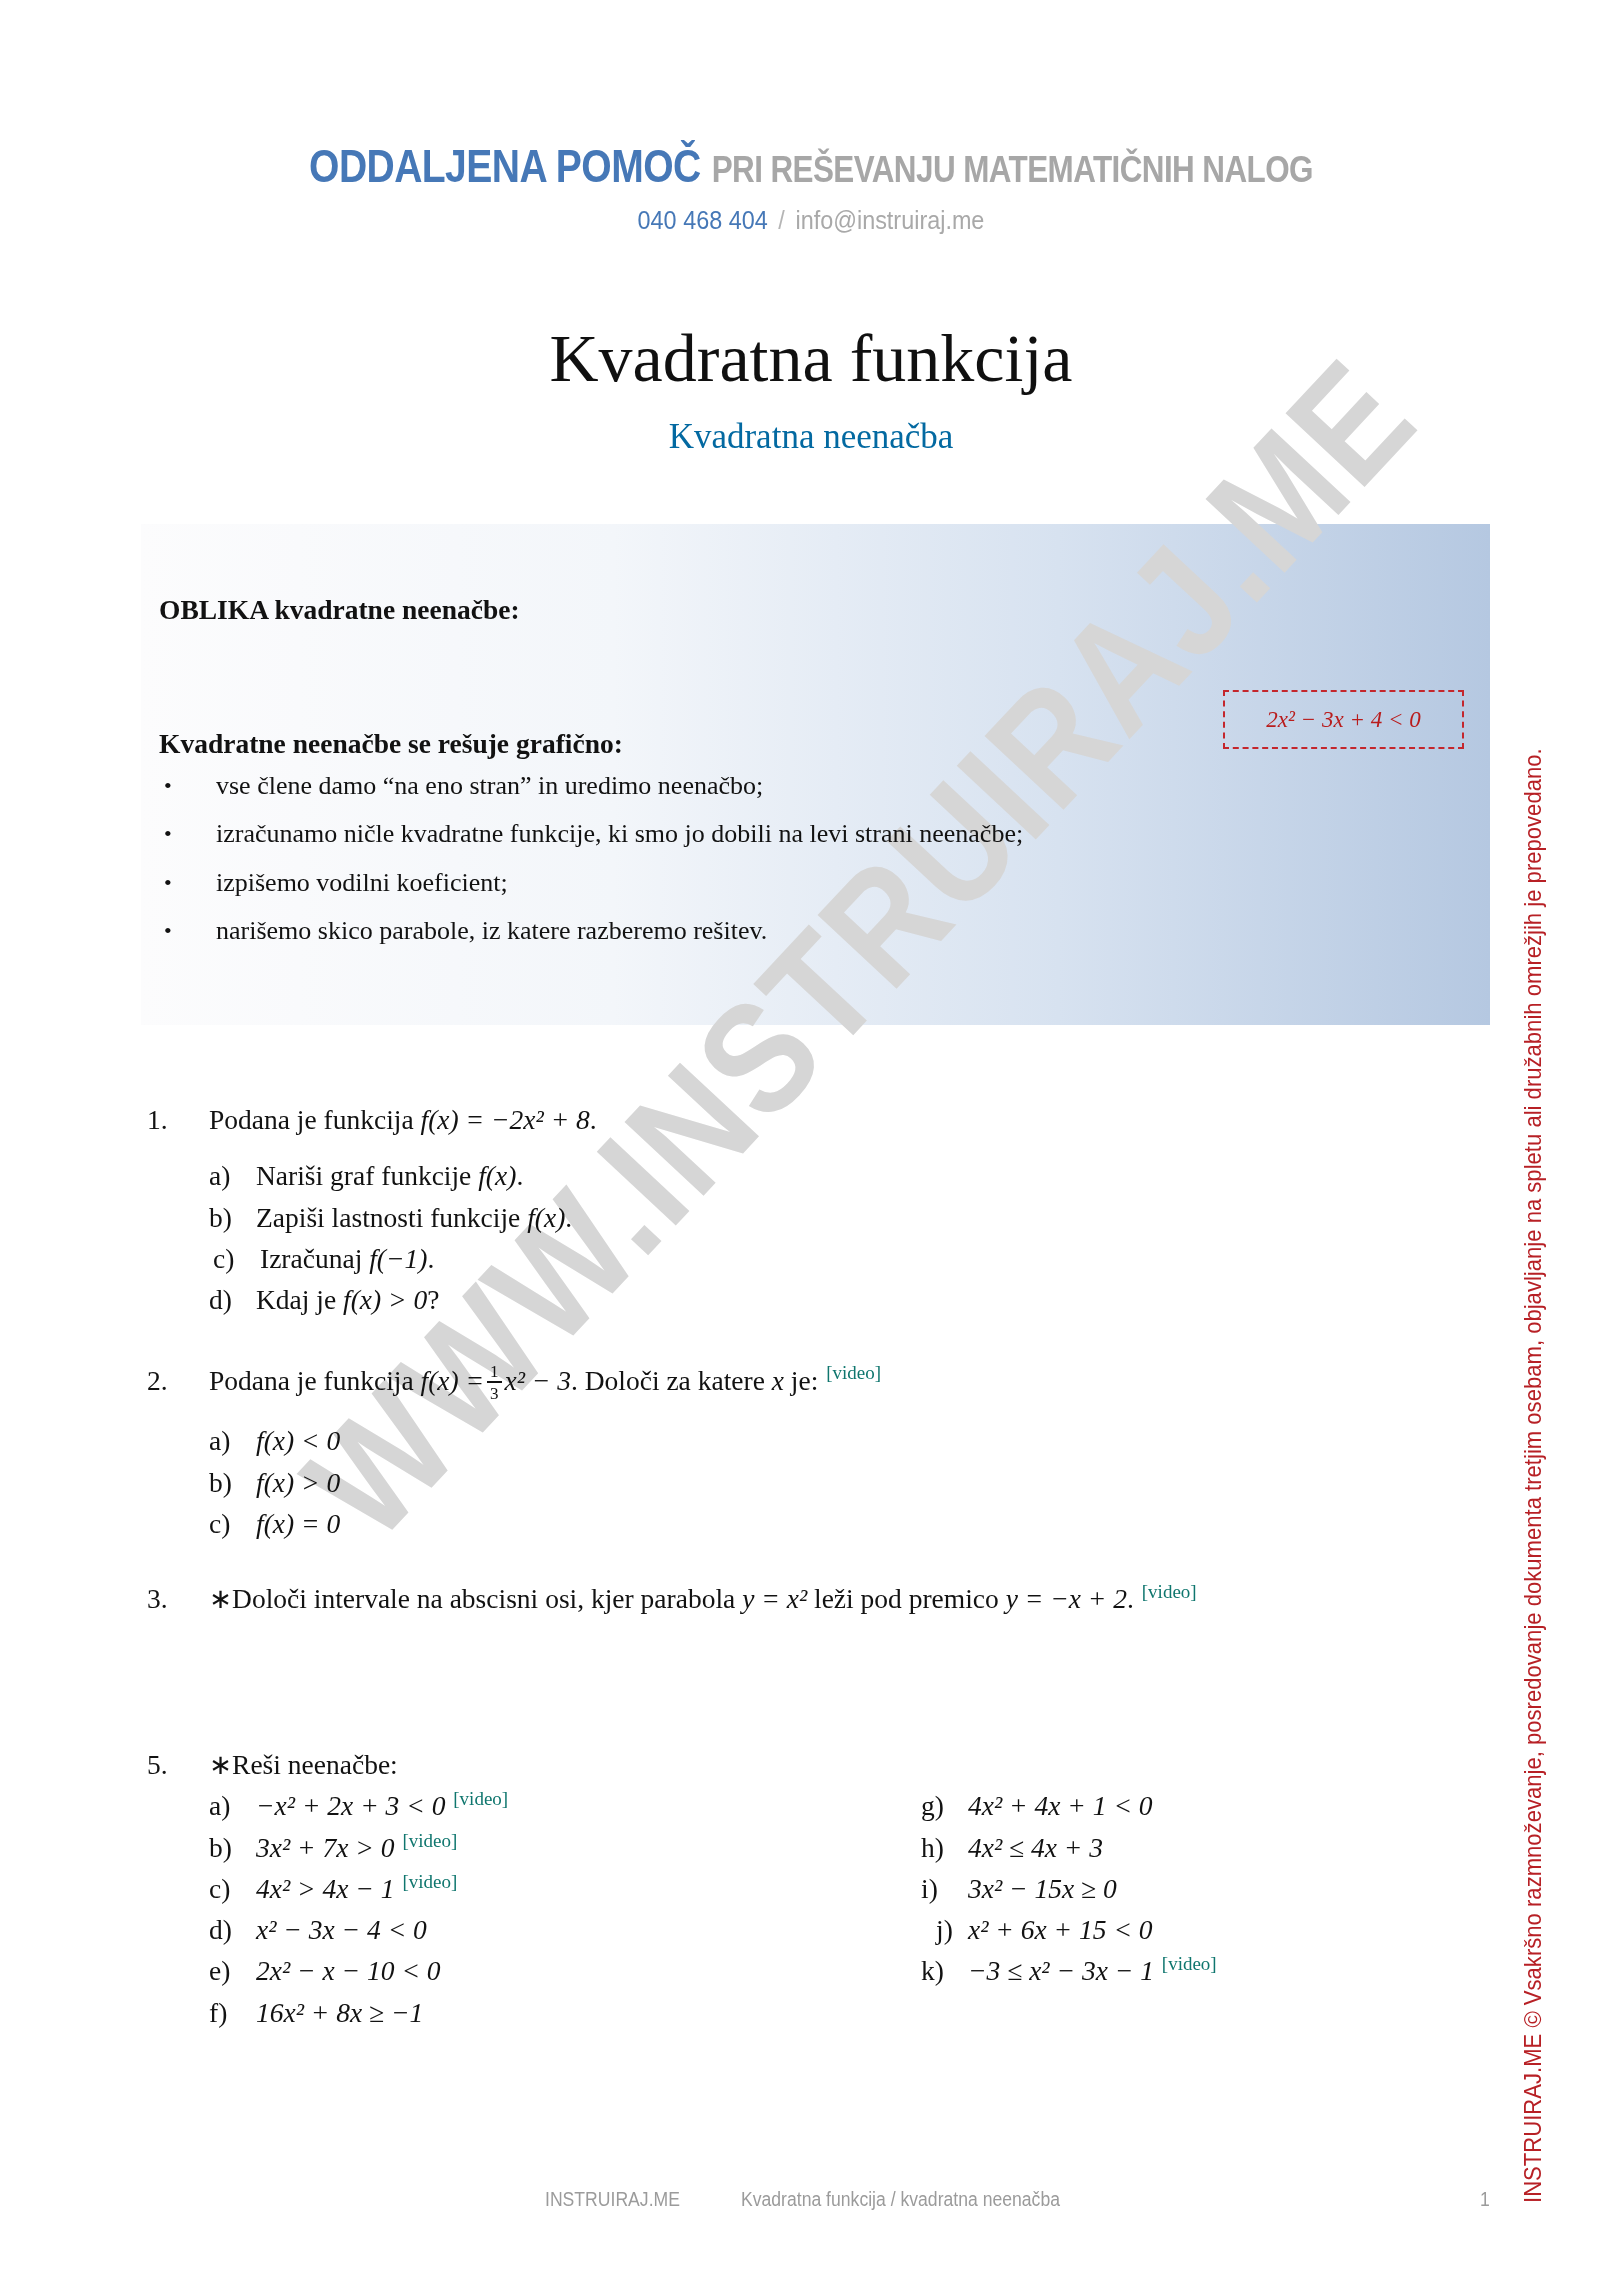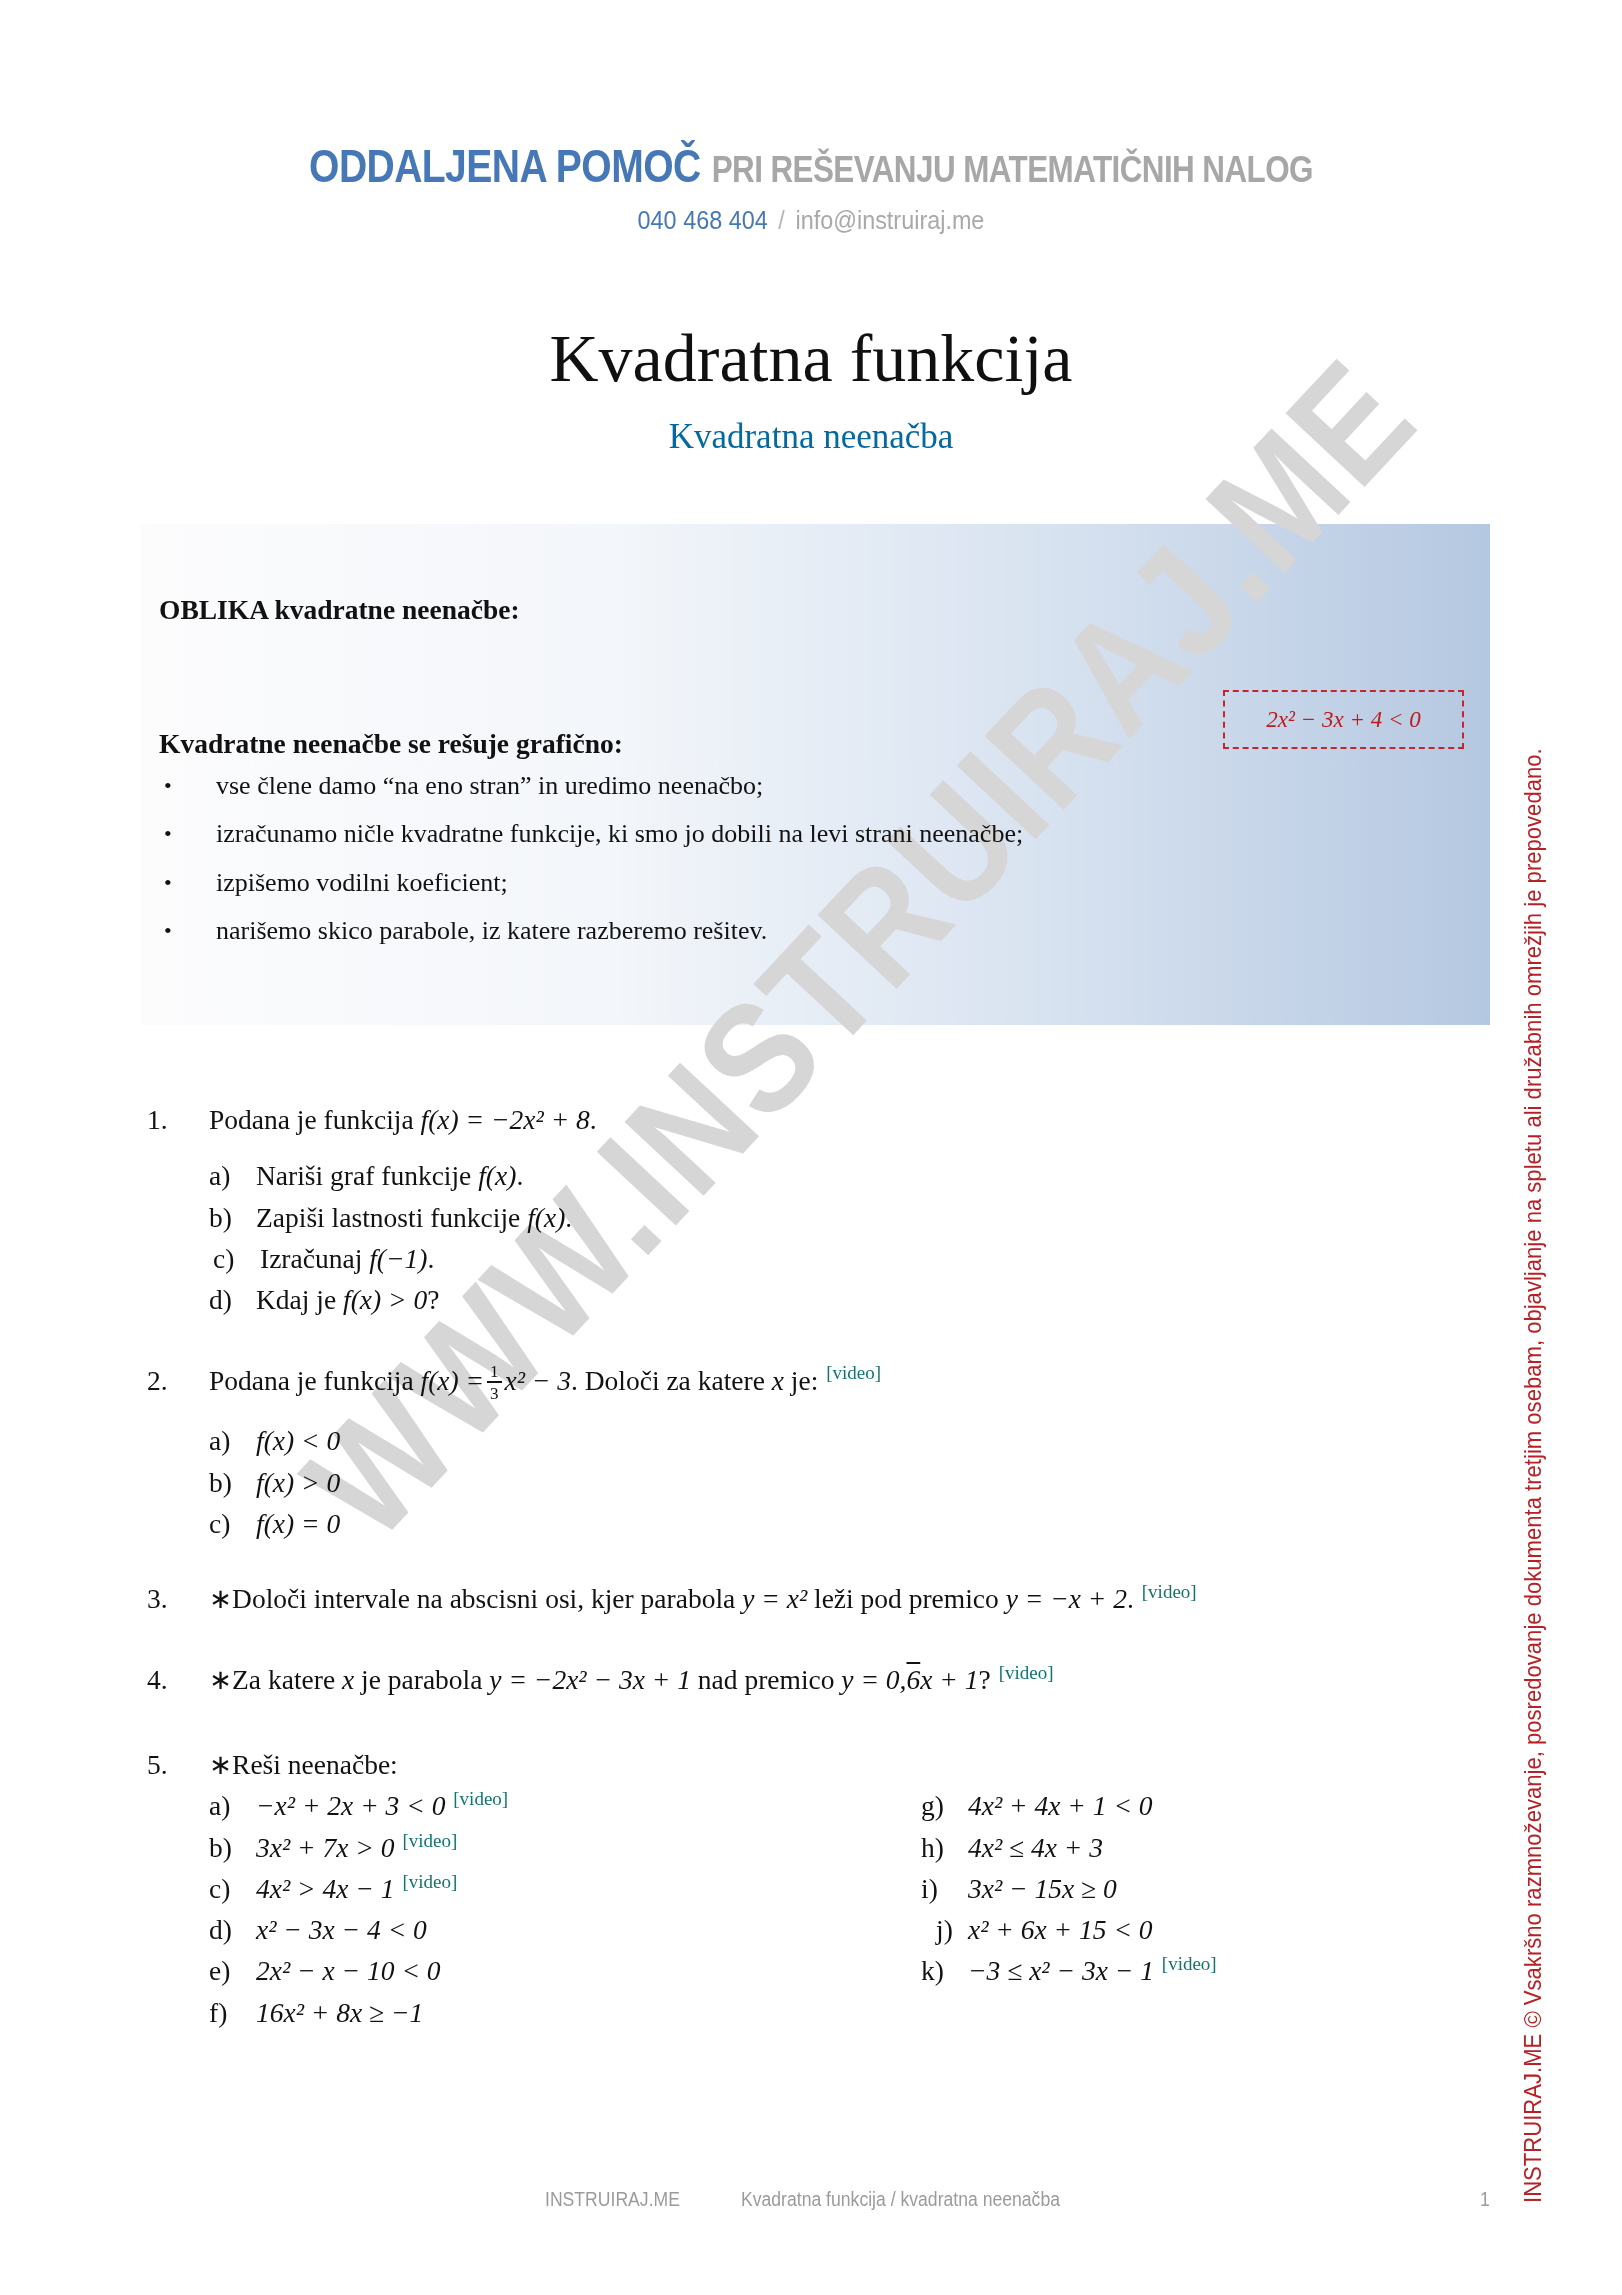--- a/index.html
+++ b/index.html
@@ -167,23 +167,20 @@
       <span class="lbl">b)</span><span class="math">f(x) &gt; 0</span>
     </div>
     <div class="abs fs42" style="left:209px;top:1485px;">
       <span class="lbl">c)</span><span class="math">f(x) = 0</span>
     </div>
 
     <div class="abs fs42" style="left:147px;top:1559px;">
       <span class="num">3.</span><span>∗Določi intervale na abscisni osi, kjer parabola </span><span class="math">y = x²</span><span> leži pod premico </span><span class="math">y = −x + 2</span><span>.</span><span class="video">[video]</span>
     </div>
 
-    <div class="abs fs42" style="left:147px;top:1640px;">
-      <span class="num">4.</span><span>∗Za katere </span><span class="math">x</span><span> je parabola </span><span class="math">y = −2x² − 3x + 1</span><span> nad premico </span><span class="math"><span>y = 0,</span><span class="ovl">6</span><span>x + 1</span></span><span>?</span><span class="video">[video]</span>
-    </div>
 
     <div class="abs fs42" style="left:147px;top:1725px;">
       <span class="num">5.</span><span>∗Reši neenačbe:</span>
     </div>
 
     <div class="abs fs42" style="left:209px;top:1767px;">
       <span class="lbl">a)</span><span class="math">−x² + 2x + 3 &lt; 0</span><span class="video">[video]</span>
     </div>
     <div class="abs fs42" style="left:209px;top:1809px;">
       <span class="lbl">b)</span><span class="math">3x² + 7x &gt; 0</span><span class="video">[video]</span>

